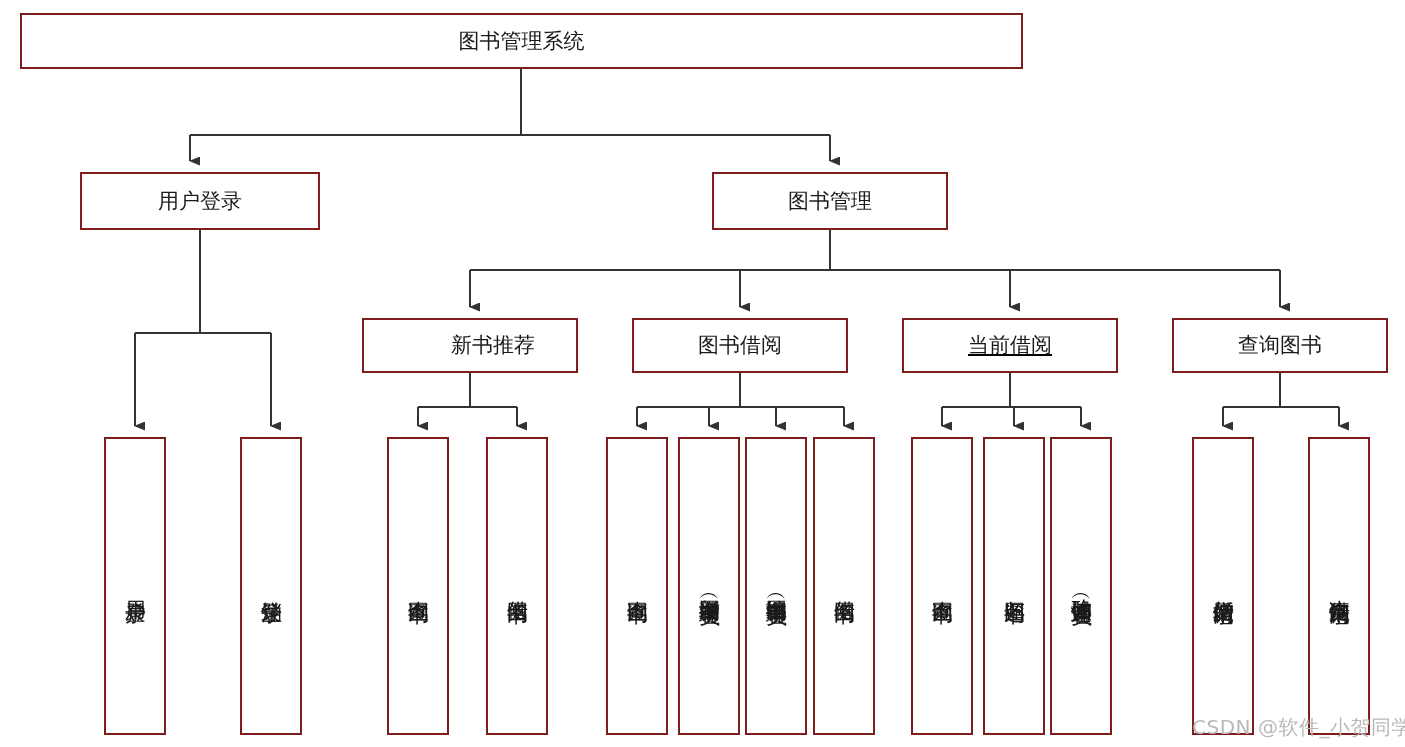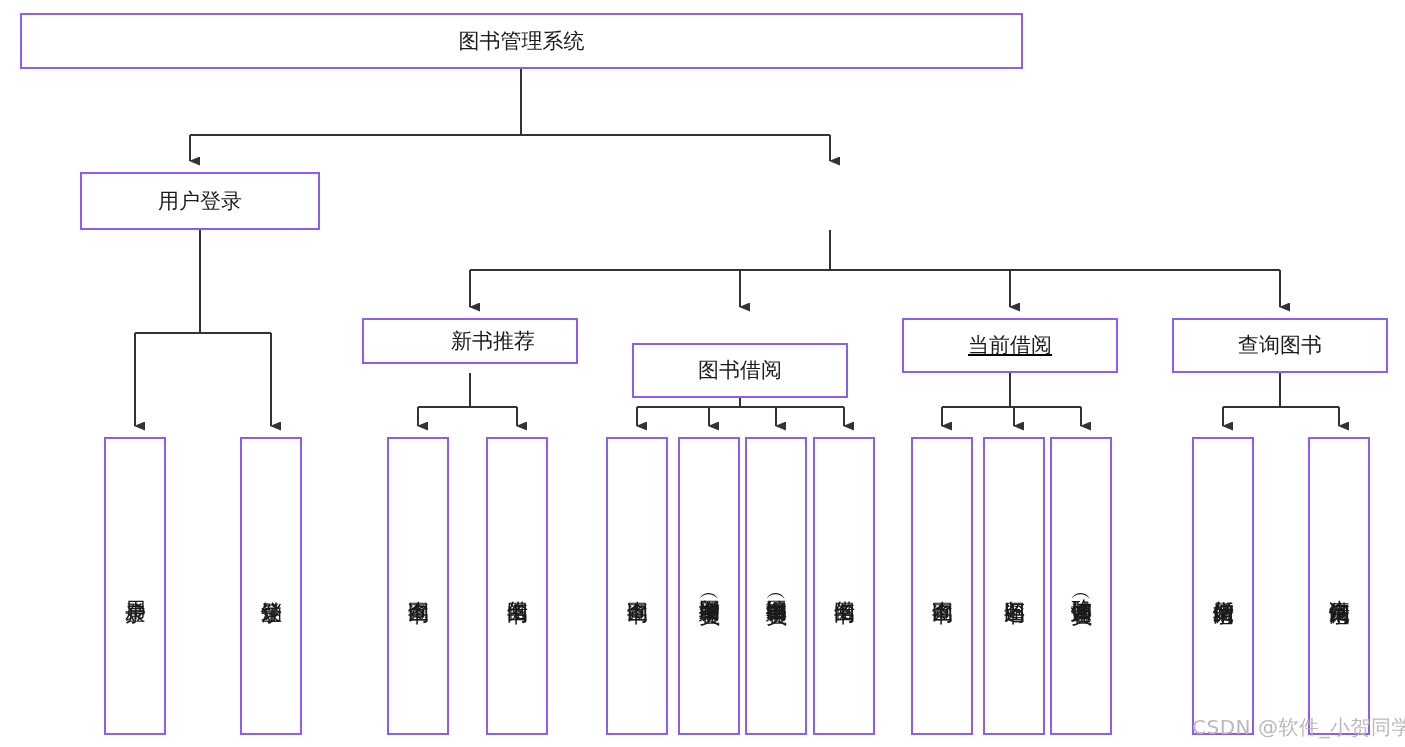--- a/index.html
+++ b/index.html
@@ -22,21 +22,21 @@
     position: absolute;
     left: 0;
     top: 0;
     width: 1405px;
     height: 747px;
   }
   .node {
     position: absolute;
     box-sizing: border-box;
     background: #ffffff;
-    border: 2px solid #8b5cf6;
+    border: 2px solid #7f1d1d;
     display: flex;
     align-items: center;
     justify-content: center;
     z-index: 2;
   }
   .node-label {
     color: #1a1a1a;
     line-height: 1.18;
     text-align: center;
     white-space: nowrap;
@@ -112,25 +112,28 @@
       </g>
   </svg>
 
   <div class="node horizontal" style="left: 20px; top: 13px; width: 1003px; height: 56px;">
     <span class="node-label">图书管理系统</span>
   </div>
 
   <div class="node horizontal" style="left: 80px; top: 172px; width: 240px; height: 58px;">
     <span class="node-label">用户登录</span>
   </div>
+  <div class="node horizontal" style="left: 712px; top: 172px; width: 236px; height: 58px;">
+    <span class="node-label">图书管理</span>
+  </div>
 
-  <div class="node horizontal" style="left: 362px; top: 318px; width: 216px; height: 46px; padding-left: 46px;">
+  <div class="node horizontal" style="left: 362px; top: 318px; width: 216px; height: 55px; padding-left: 46px;">
     <span class="node-label">新书推荐</span>
   </div>
-  <div class="node horizontal" style="left: 632px; top: 318px; width: 216px; height: 55px; margin-top: 25px;">
+  <div class="node horizontal" style="left: 632px; top: 318px; width: 216px; height: 55px;">
     <span class="node-label">图书借阅</span>
   </div>
   <div class="node horizontal" style="left: 902px; top: 318px; width: 216px; height: 55px; text-decoration: underline;">
     <span class="node-label">当前借阅</span>
   </div>
   <div class="node horizontal" style="left: 1172px; top: 318px; width: 216px; height: 55px;">
     <span class="node-label">查询图书</span>
   </div>
 
   <div class="node vertical" style="left: 104px; top: 437px; width: 62px; height: 298px;">

